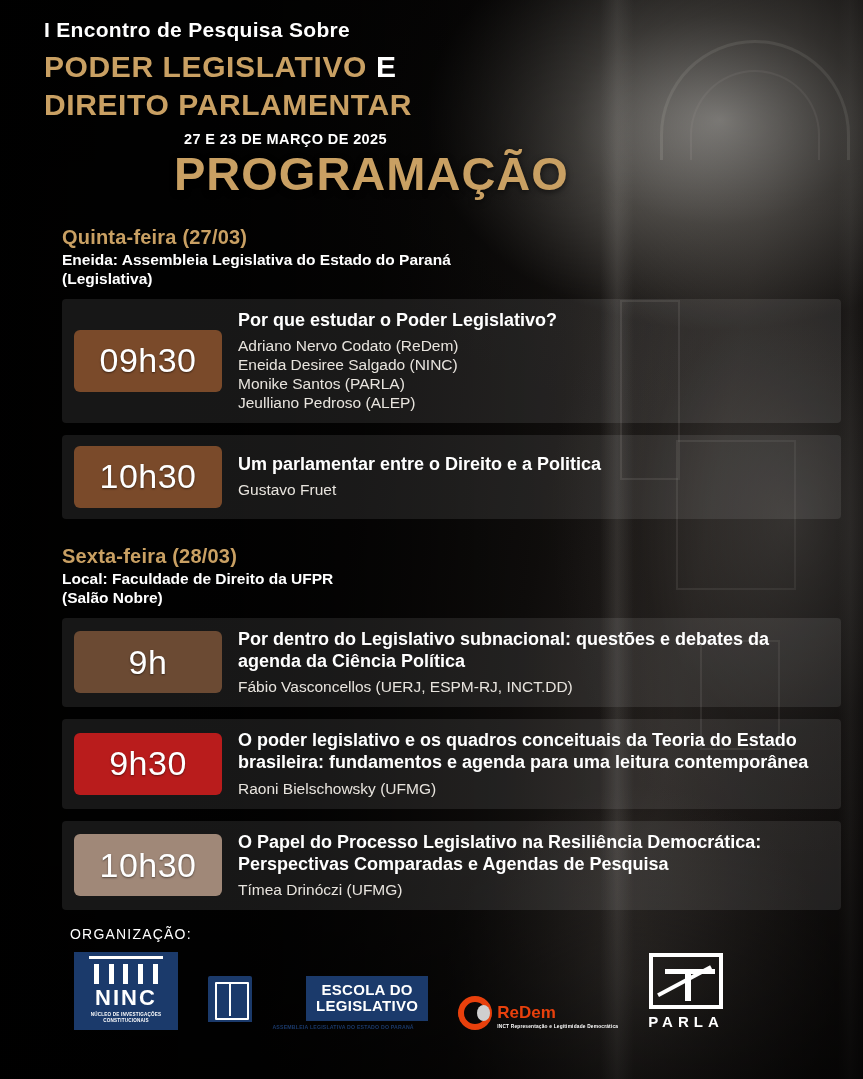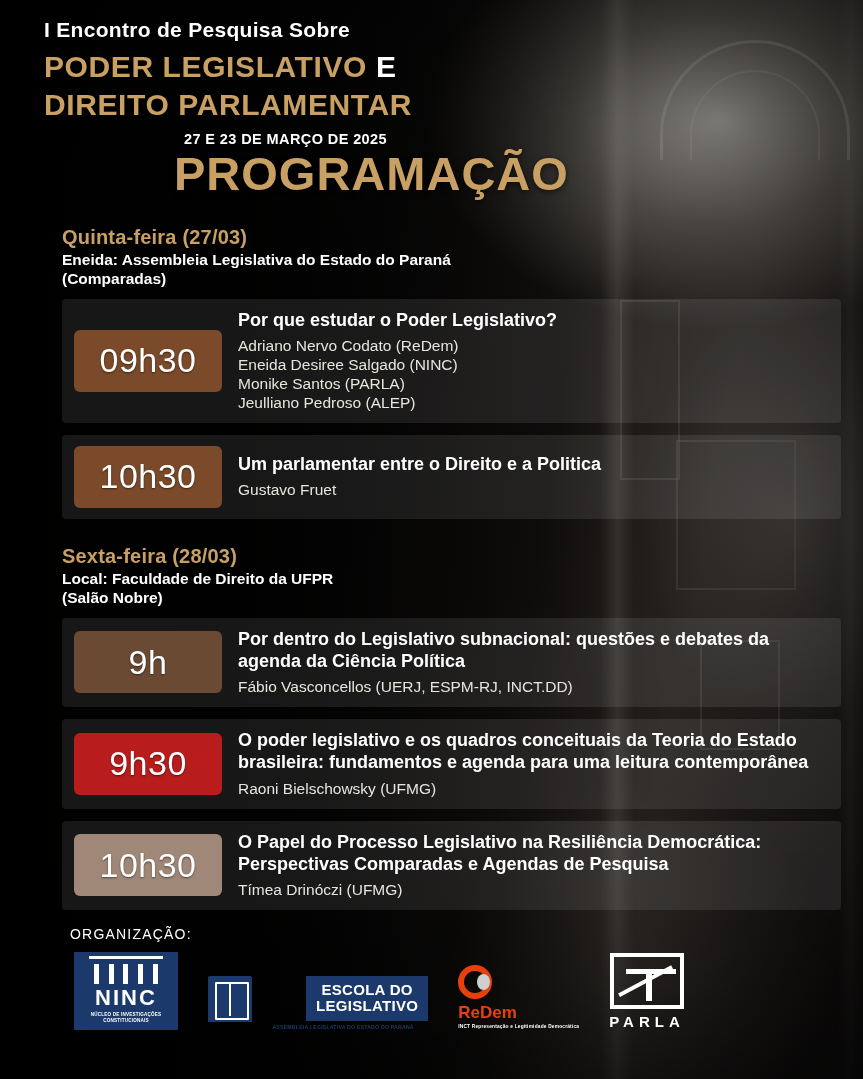--- a/index.html
+++ b/index.html
@@ -207,21 +207,21 @@
     background: #1b3a6b; color: #fff; font-weight: bold;
     font-size: 15px; line-height: 1.08; padding: 6px 10px 7px 10px;
     letter-spacing: .3px; text-align: center; margin-left: 48px;
   }
   .escola-sub {
     color: #1b3a6b; font-size: 5.2px; font-weight: bold;
     letter-spacing: .2px; margin-top: 3px; text-align: center;
   }
 
   
-  .logo-redem { display: flex; align-items: flex-start; gap: 5px; flex-direction: column; }
+  .logo-redem { display: flex; align-items: flex-end; gap: 5px; }
   .redem-mark {
     width: 34px; height: 34px; border-radius: 50%;
     border: 6px solid #e8400c; position: relative; background: transparent;
   }
   .redem-mark::after {
     content: ""; position: absolute; left: 13px; top: 3px;
     width: 13px; height: 16px; border-radius: 50%; background: #cfcfcf;
   }
   .redem-text { display: flex; flex-direction: column; }
   .redem-name { color: #e8400c; font-size: 17px; font-weight: bold; line-height: 1; }
@@ -278,21 +278,21 @@
         <span>DIREITO PARLAMENTAR</span>
       </div>
       <div class="dates">27 E 23 DE MARÇO DE 2025</div>
       <div class="programacao">PROGRAMAÇÃO</div>
     </div>
 
     <div class="day">
       <div class="day-title">Quinta-feira (27/03)</div>
       <div class="day-local">
         <div>Eneida: Assembleia Legislativa do Estado do Paraná</div>
-        <div>(Comparadas)</div>
+        <div>(Legislativa)</div>
       </div>
     </div>
 
     <div class="session">
       <div class="time-box" style="background:#7a4a2a;">09h30</div>
       <div class="session-body">
         <div class="s-title">Por que estudar o Poder Legislativo?</div>
         <div class="s-speakers">
           <div>Adriano Nervo Codato (ReDem)</div>
           <div>Eneida Desiree Salgado (NINC)</div>

